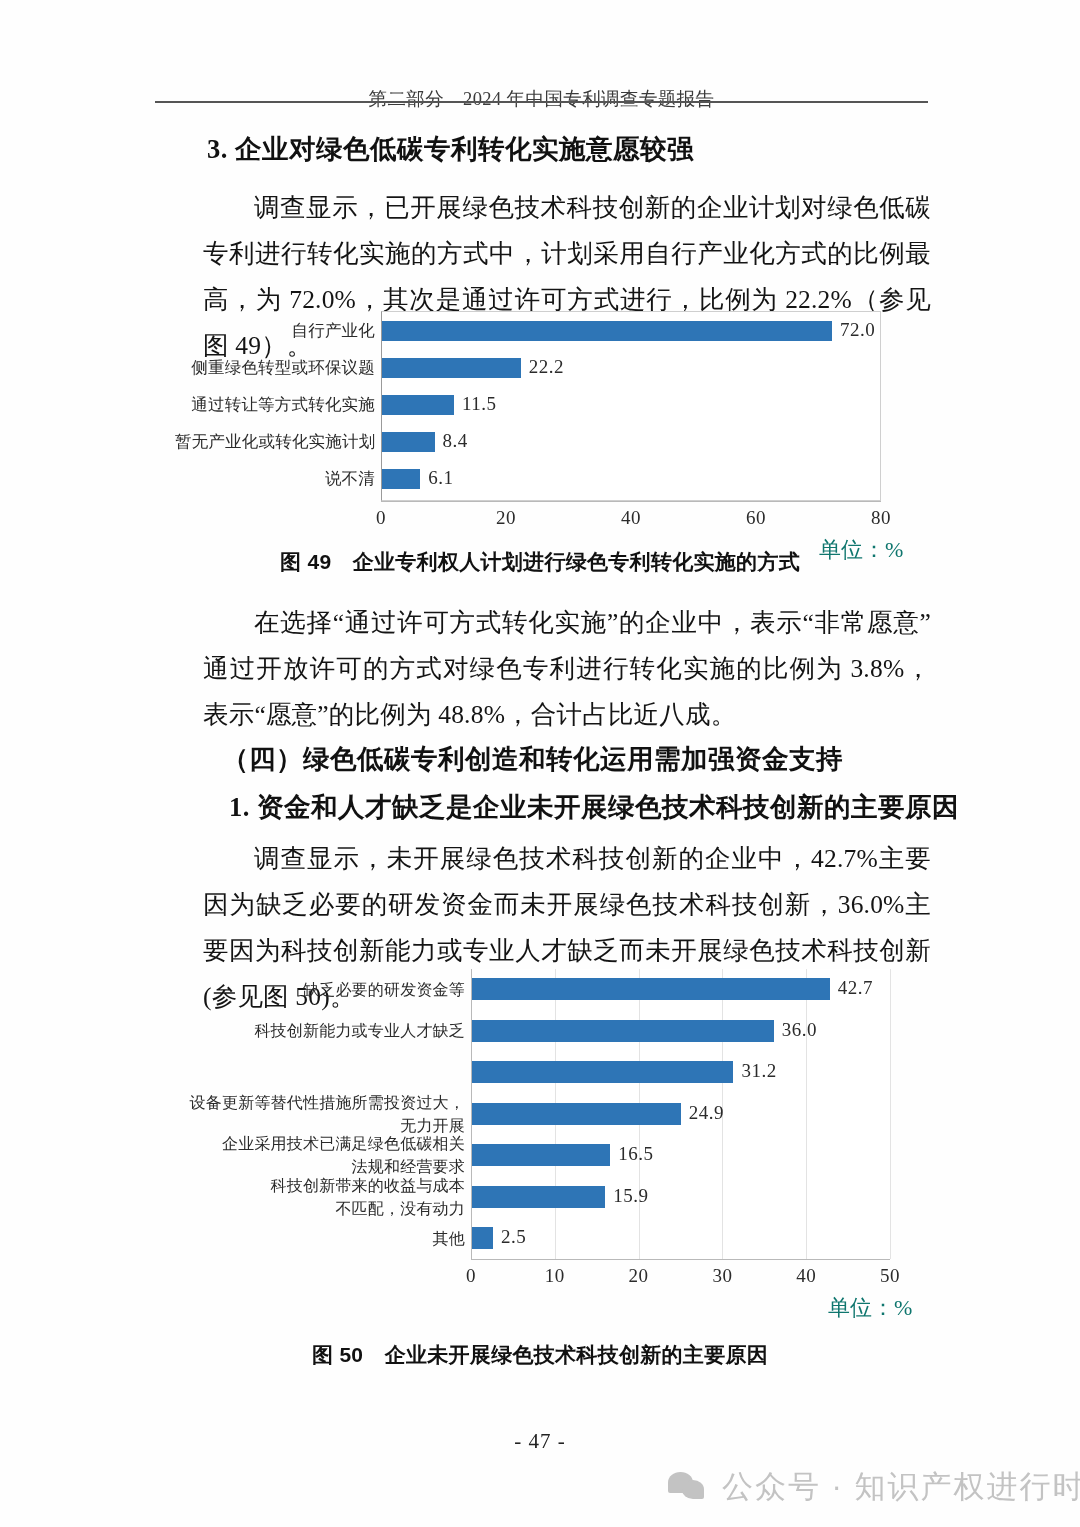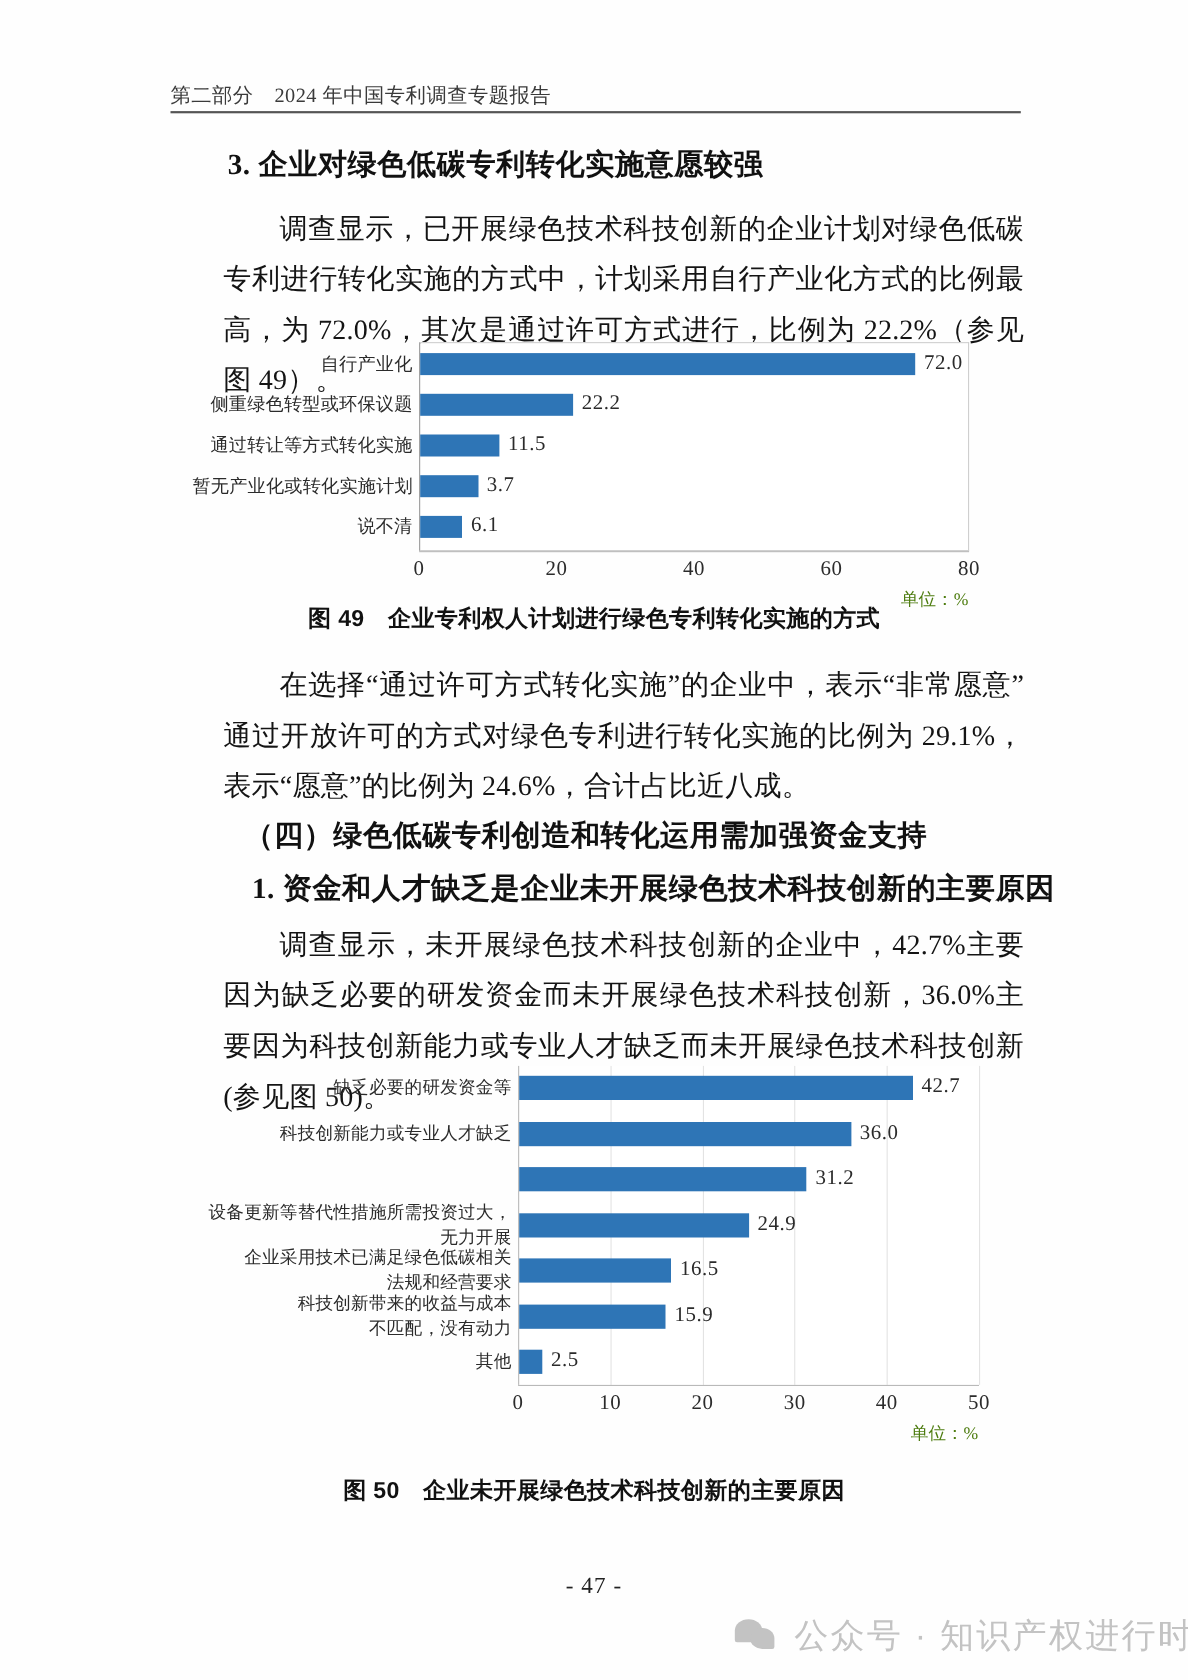--- a/index.html
+++ b/index.html
@@ -19,23 +19,23 @@
   .page {
     position: absolute;
     inset: 0;
     background: #fefefe;
   }
 
   
   .header {
     position: absolute;
     left: 155px;
-    top: 74px;
+    top: 86px;
     width: 773px;
-    text-align: left;
+    text-align: center;
   }
   .header-text {
     font-size: 18.5px;
     letter-spacing: 0.4px;
     color: #3a3a3a;
     white-space: pre;
   }
   .header-rule {
     position: absolute;
     left: 155px;
@@ -127,22 +127,22 @@
   .tick-label {
     position: absolute;
     font-size: 19px;
     color: #2b2b2b;
     text-align: center;
     white-space: pre;
     letter-spacing: 0.5px;
   }
   .unit-label {
     position: absolute;
-    font-size: 16px;
-    color: #4d7c0f;
+    font-size: 22px;
+    color: #0f766e;
     white-space: pre;
   }
 
   
   #chart49 { left: 0; top: 305px; width: 1080px; height: 235px; }
   #chart49 .plot-frame {
     position: absolute;
     left: 381px; top: 6px;
     width: 500px; height: 190px;
     border: 1px solid #cfcfcf;
@@ -226,37 +226,37 @@
       <div class="bar" style="left: 382px; top: 16px; width: 450px; height: 20px;"></div>
       <div class="bar-value" style="left: 840px; top: 14px;">72.0</div>
       <div class="cat-label" style="left: 175px; width: 200px; font-size: 16.5px; line-height: 22px; top: 15px;"><div>自行产业化</div></div>
       <div class="bar" style="left: 382px; top: 53px; width: 138.75px; height: 20px;"></div>
       <div class="bar-value" style="left: 528.75px; top: 51px;">22.2</div>
       <div class="cat-label" style="left: 175px; width: 200px; font-size: 16.5px; line-height: 22px; top: 52px;"><div>侧重绿色转型或环保议题</div></div>
       <div class="bar" style="left: 382px; top: 90px; width: 71.875px; height: 20px;"></div>
       <div class="bar-value" style="left: 461.875px; top: 88px;">11.5</div>
       <div class="cat-label" style="left: 175px; width: 200px; font-size: 16.5px; line-height: 22px; top: 89px;"><div>通过转让等方式转化实施</div></div>
       <div class="bar" style="left: 382px; top: 127px; width: 52.5px; height: 20px;"></div>
-      <div class="bar-value" style="left: 442.5px; top: 125px;">3.7</div>
+      <div class="bar-value" style="left: 442.5px; top: 125px;">8.4</div>
       <div class="cat-label" style="left: 175px; width: 200px; font-size: 16.5px; line-height: 22px; top: 126px;"><div>暂无产业化或转化实施计划</div></div>
       <div class="bar" style="left: 382px; top: 164px; width: 38.125px; height: 20px;"></div>
       <div class="bar-value" style="left: 428.125px; top: 162px;">6.1</div>
       <div class="cat-label" style="left: 175px; width: 200px; font-size: 16.5px; line-height: 22px; top: 163px;"><div>说不清</div></div>
       <div class="tick-label" style="width: 60px; left: 351px; top: 202px;">0</div>
       <div class="tick-label" style="width: 60px; left: 476px; top: 202px;">20</div>
       <div class="tick-label" style="width: 60px; left: 601px; top: 202px;">40</div>
       <div class="tick-label" style="width: 60px; left: 726px; top: 202px;">60</div>
       <div class="tick-label" style="width: 60px; left: 851px; top: 202px;">80</div>
       <div class="unit-label" style="left: 819px; top: 230px;">单位：%</div>
     </div>
 
   <div class="fig-caption c49">图 49　企业专利权人计划进行绿色专利转化实施的方式</div>
 
   <div class="para p2">
-    <p>在选择“通过许可方式转化实施”的企业中，表示“非常愿意”通过开放许可的方式对绿色专利进行转化实施的比例为 29.1%，表示“愿意”的比例为 24.6%，合计占比近八成。</p>
+    <p>在选择“通过许可方式转化实施”的企业中，表示“非常愿意”通过开放许可的方式对绿色专利进行转化实施的比例为 3.8%，表示“愿意”的比例为 48.8%，合计占比近八成。</p>
   </div>
 
   <div class="h-sub h4">（四）绿色低碳专利创造和转化运用需加强资金支持</div>
 
   <div class="h-sub h5">1. 资金和人才缺乏是企业未开展绿色技术科技创新的主要原因</div>
 
   <div class="para p3">
     <p>调查显示，未开展绿色技术科技创新的企业中，42.7%主要因为缺乏必要的研发资金而未开展绿色技术科技创新，36.0%主要因为科技创新能力或专业人才缺乏而未开展绿色技术科技创新(参见图 50)。</p>
   </div>
 

